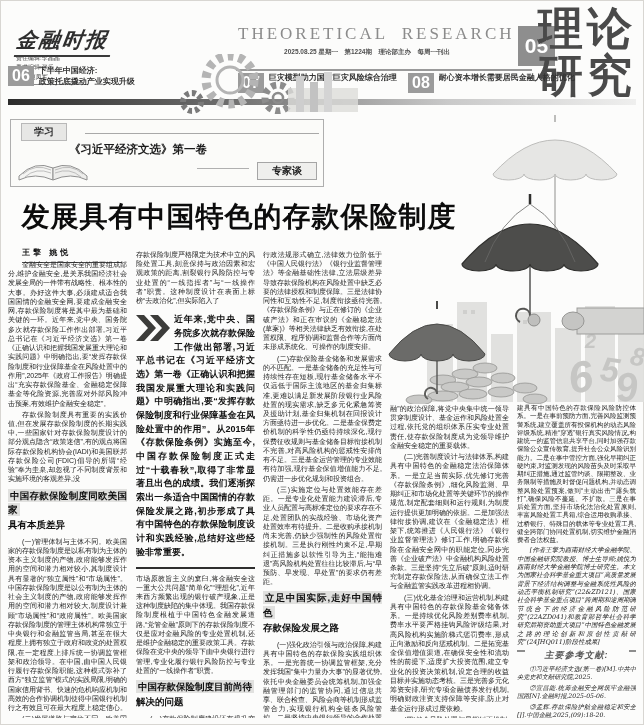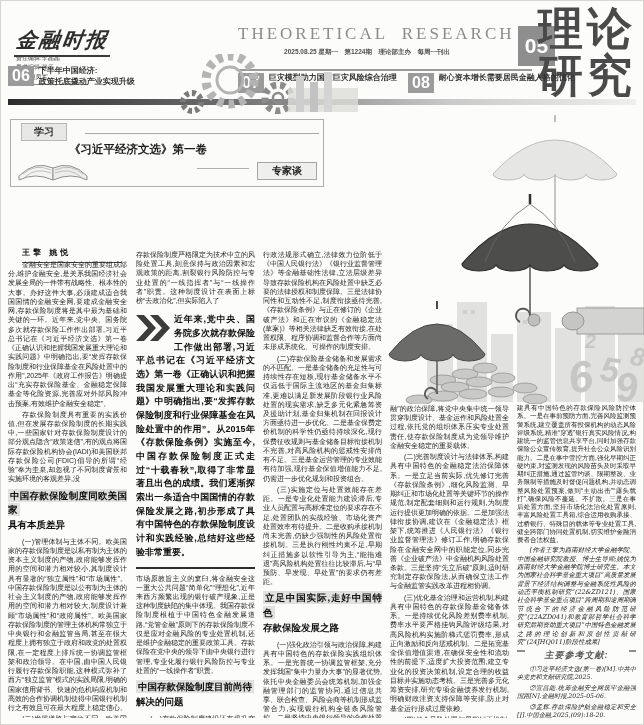--- a/index.html
+++ b/index.html
@@ -130,20 +130,21 @@
     <svg class="study-book" width="78" height="36" viewBox="0 0 78 36">
       <path d="M4,28 Q20,12 38,20 L38,32 Q20,24 4,32 Z" fill="#f4f4f2" stroke="#8f8f8f" stroke-width="1"></path>
       <path d="M72,28 Q56,12 38,20 L38,32 Q56,24 72,32 Z" fill="#ededeb" stroke="#8f8f8f" stroke-width="1"></path>
       <path d="M8,26 Q20,15 36,22 M10,29 Q21,19 36,25" fill="none" stroke="#b0b0b0" stroke-width="0.8"></path>
       <path d="M68,26 Q56,15 40,22 M66,29 Q55,19 40,25" fill="none" stroke="#b0b0b0" stroke-width="0.8"></path>
     </svg>
     <div class="study-line2"></div>
     <span class="study-tag">专家谈</span>
   </div>
 
+  <h1 class="headline">发展具有中国特色的存款保险制度</h1>
   <div class="authors">王擎 姚悦</div>
 
   <div class="illustration">
     <svg width="259" height="292" viewBox="0 0 259 292">
 
       <g fill="#dfdfdd" opacity="0.9">
         <rect x="42" y="212" width="26" height="78"></rect>
           <rect x="72" y="190" width="30" height="100"></rect>
         <rect x="106" y="222" width="22" height="68"></rect>
           <rect x="132" y="200" width="34" height="90"></rect>

